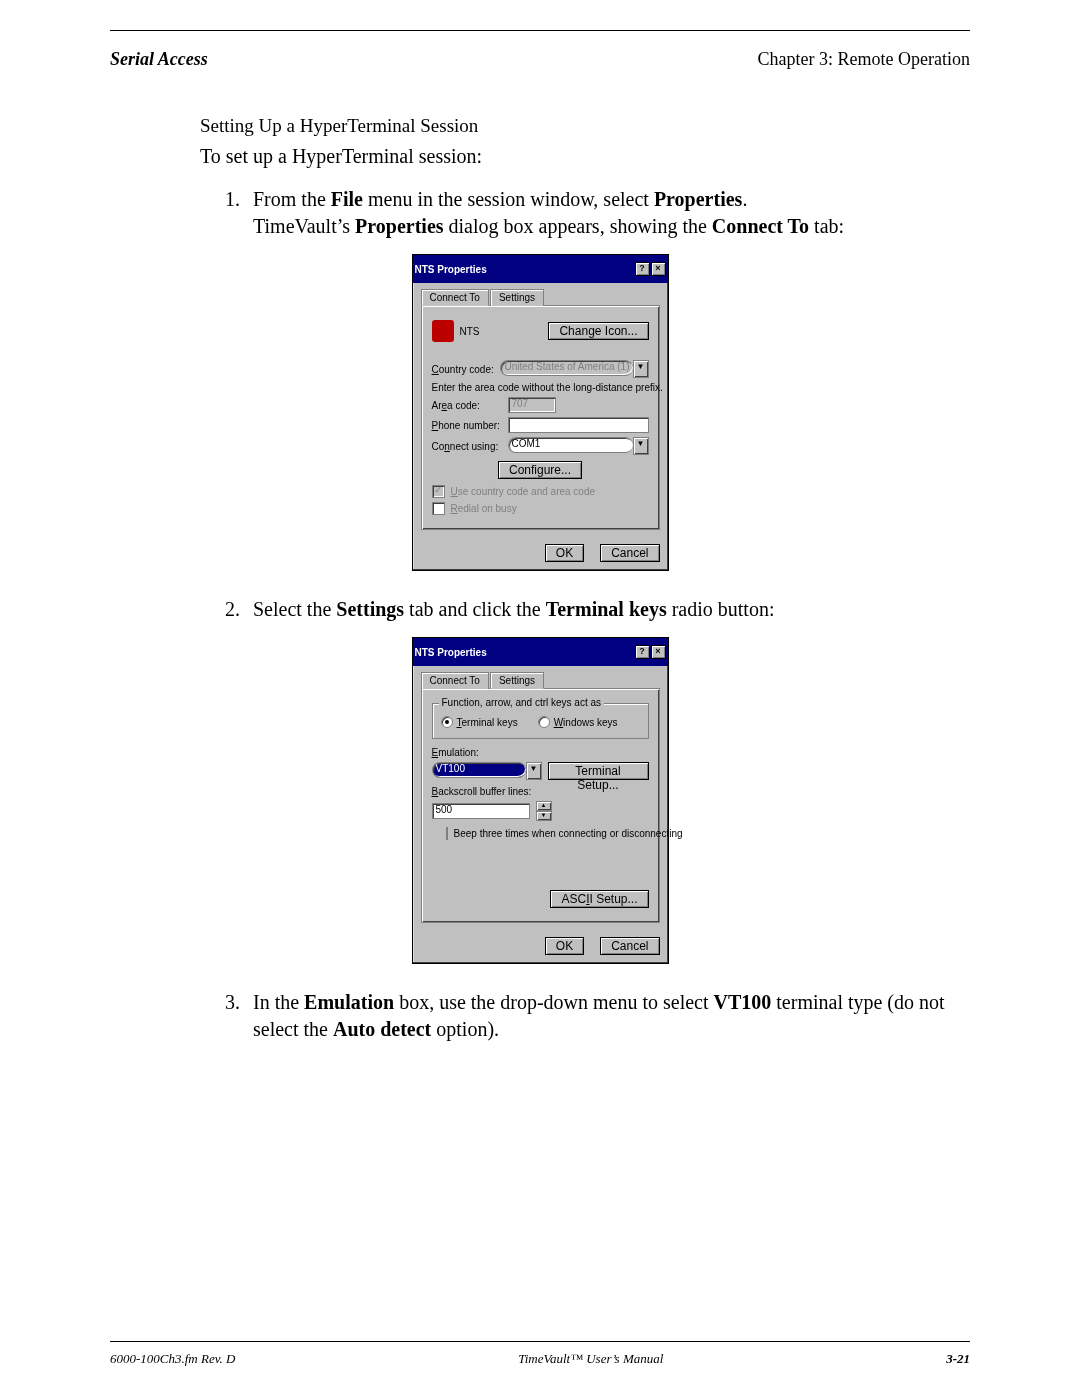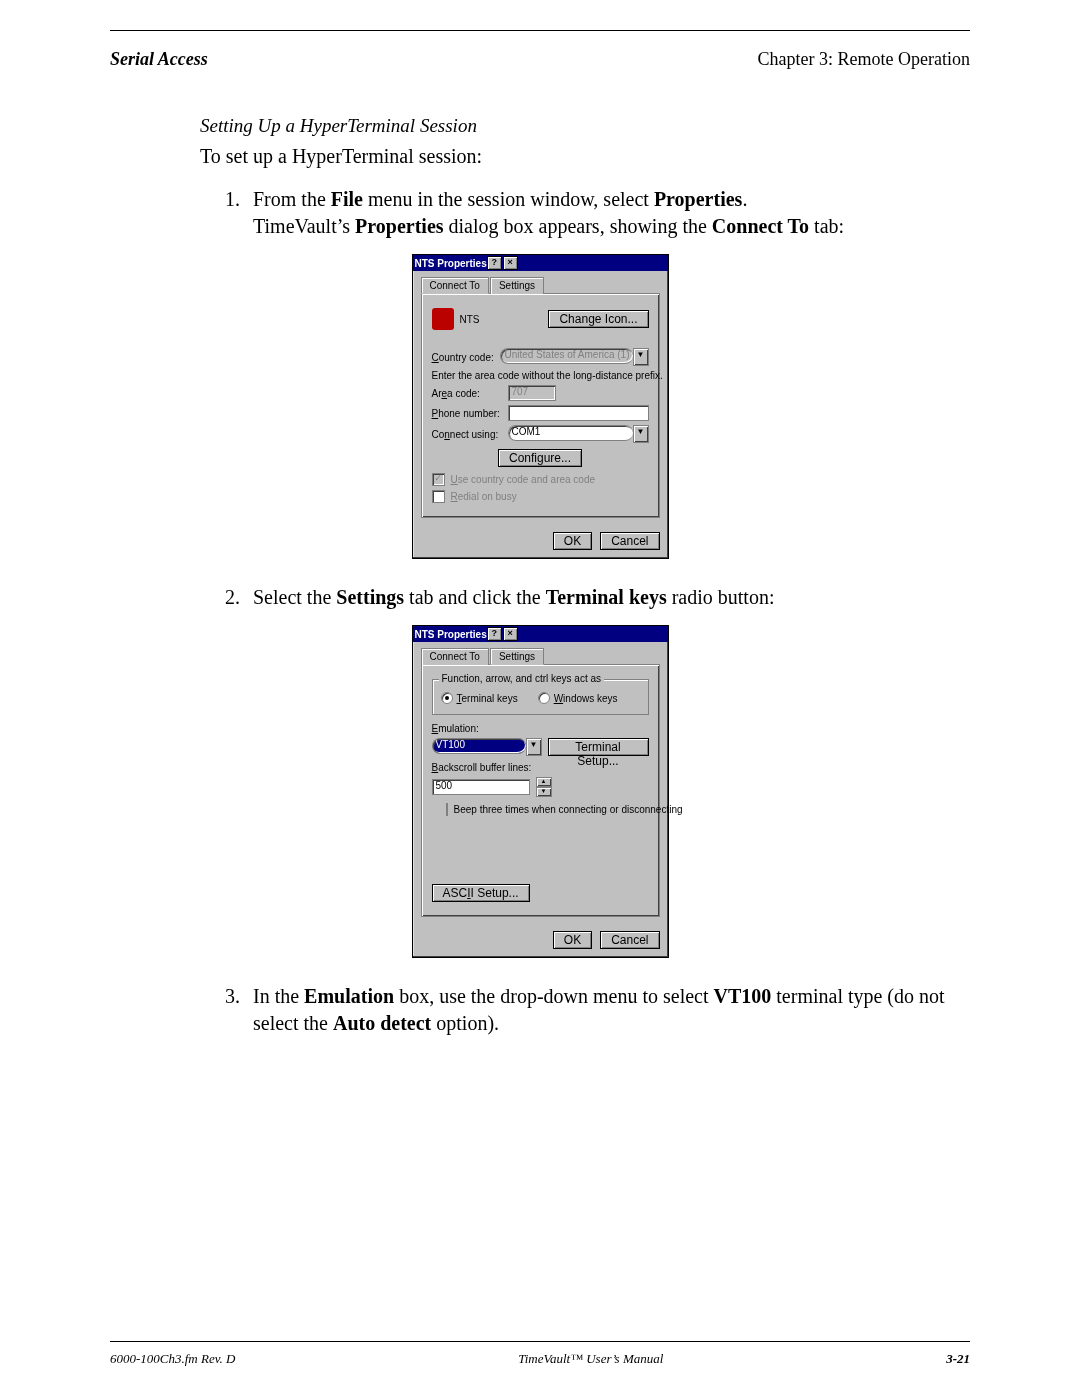--- a/index.html
+++ b/index.html
@@ -25,21 +25,20 @@
     display: flex;
     justify-content: space-between;
     font-size: 18px;
     margin-bottom: 45px;
   }
   .running-header .left {
     font-style: italic;
     font-weight: bold;
   }
   .section-title {
-    font-style: italic;
     font-size: 19px;
     margin-left: 90px;
     margin-bottom: 8px;
   }
   .intro {
     font-size: 20px;
     margin-left: 90px;
     margin-bottom: 18px;
   }
   .step {
@@ -68,21 +67,22 @@
     font-size: 10px;
     color: #000;
     margin: 10px auto 25px auto;
     box-shadow: inset -1px -1px 0 #404040, inset 1px 1px 0 #dfdfdf;
   }
   .titlebar {
     background: #000080;
     color: #fff;
     display: flex;
     align-items: center;
-    height: 16px;
+    justify-content: space-between;
+    height: 28px;
     padding: 0 2px;
     font-weight: bold;
     font-size: 10px;
   }
   .titlebar .buttons { display: flex; gap: 1px; }
   .titlebar .tbtn {
     width: 13px; height: 12px;
     background: #c0c0c0;
     border: 1px solid #000;
     box-shadow: inset 1px 1px 0 #fff, inset -1px -1px 0 #808080;
@@ -146,21 +146,21 @@
     background: #c0c0c0;
     border: 1px solid #000;
     box-shadow: inset 1px 1px 0 #fff, inset -1px -1px 0 #808080;
     padding: 1px 10px;
     font-size: 12px;
     height: 18px;
   }
   .footer-btns {
     display: flex;
     justify-content: flex-end;
-    gap: 8px;
+    gap: 16px;
     padding: 6px 8px 8px 0;
   }
   .chk {
     width: 11px; height: 11px;
     border: 1px solid #808080;
     box-shadow: inset 1px 1px 0 #404040, inset -1px -1px 0 #fff;
     background: #fff;
     font-size: 9px; line-height: 9px; text-align: center;
     color: #000;
   }
@@ -354,21 +354,21 @@
             <div>▲</div>
             <div>▼</div>
           </div>
         </div>
 
         <div class="row" style="margin-top:6px;margin-left:14px;">
           <div class="chk"></div>
           <span class="lblsm">Beep three times when connecting or disconnecting</span>
         </div>
 
-        <div class="row" style="margin-top:68px;">
+        <div class="row" style="justify-content:flex-end;margin-top:50px;">
           <button class="btn95">ASC<span class="u">I</span>I Setup...</button>
         </div>
       </div>
     </div>
     <div class="footer-btns">
       <button class="btn95">OK</button>
       <button class="btn95">Cancel</button>
     </div>
   </div>
 

